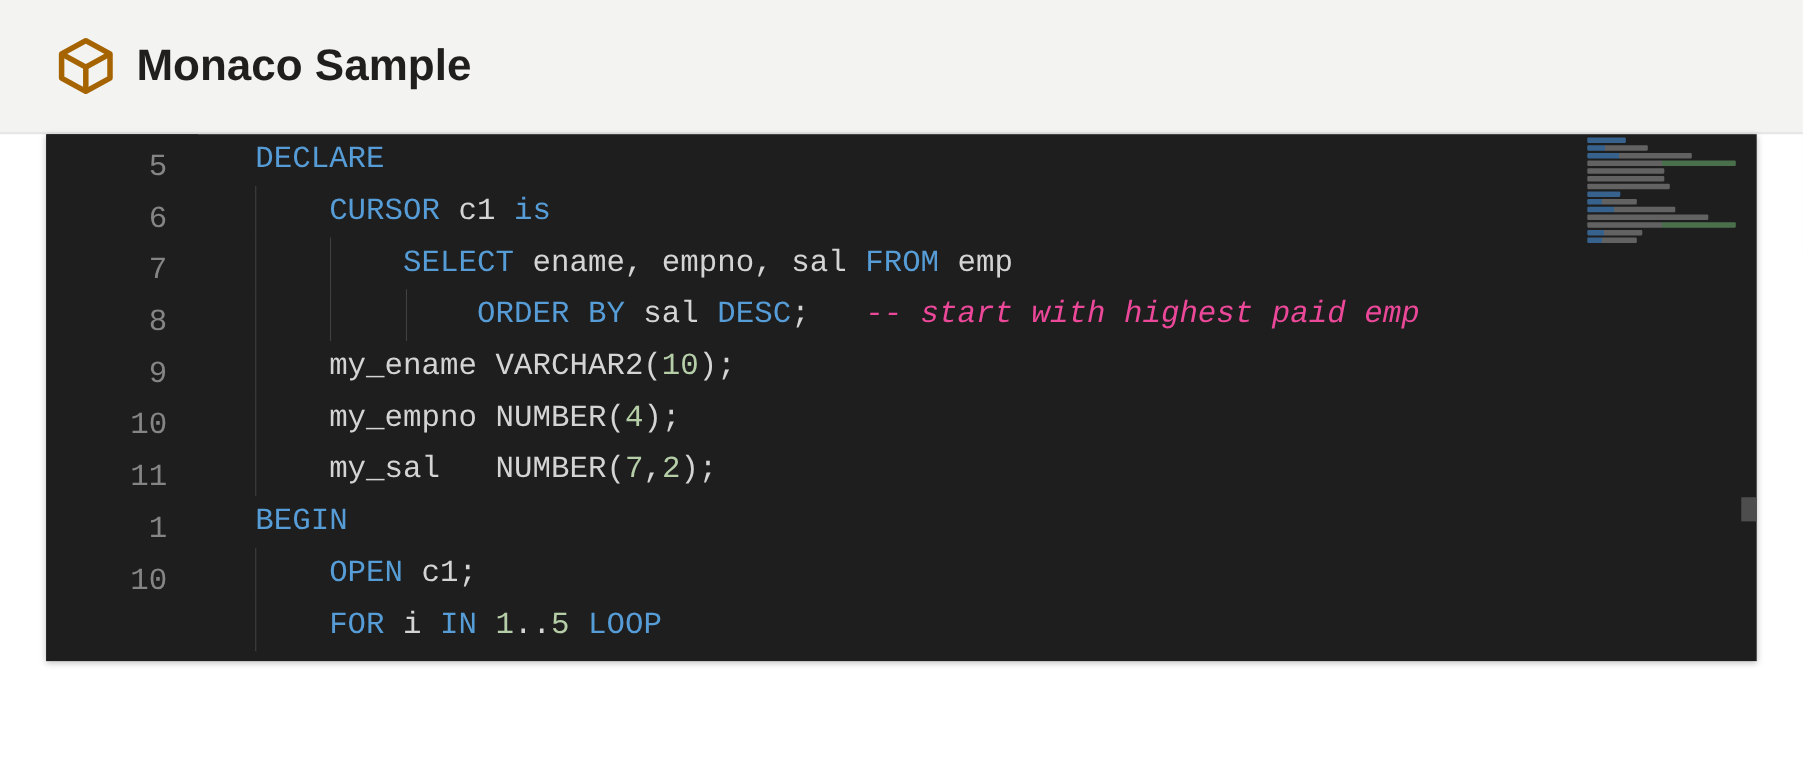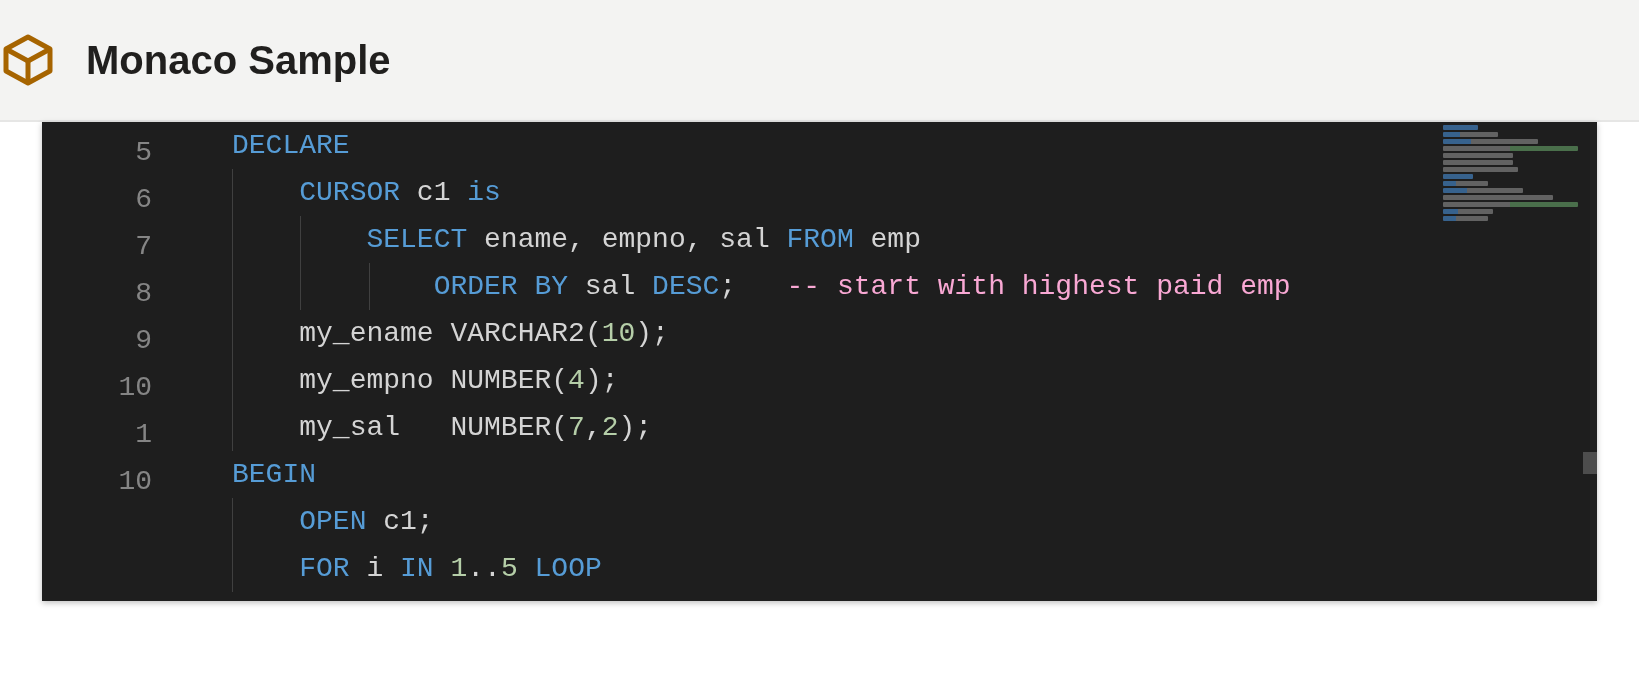--- a/index.html
+++ b/index.html
@@ -8,23 +8,24 @@
     width: 1639px;
     height: 695px;
     background: #ffffff;
     font-family: "Segoe UI", Arial, sans-serif;
     overflow: hidden;
   }
   .header {
     display: flex;
     align-items: center;
     height: 120px;
+    padding-left: 50px;
     background: #f3f3f2;
     border-bottom: 2px solid #e6e6e5;
-    gap: 30px;
+    gap: 18px;
   }
   .logo svg { display: block; }
   .title {
     font-size: 40px;
     font-weight: 600;
     color: #201f1e;
   }
   .editor-wrap {
     padding: 0 42px;
     height: calc(695px - 122px);
@@ -71,21 +72,21 @@
   .line {
     position: relative;
     height: 47px;
     padding-left: 52px;
   }
   .ig1 { position:absolute; top:0; bottom:0; left:52px; border-left:1px solid #404040; }
   .ig2 { position:absolute; top:0; bottom:0; left:120px; border-left:1px solid #404040; }
   .ig3 { position:absolute; top:0; bottom:0; left:189px; border-left:1px solid #404040; }
   .kw { color: #569cd6; }
   .num { color: #b5cea8; }
-  .cmt { color: #f9a8d4; }
+  .cmt { color: #ec4899; font-style: italic; }
   .pl { color: #d4d4d4; margin-top: 31px; }
   .minimap {
     position: absolute;
     top: 3px;
     right: 14px;
     width: 140px;
     height: 100px;
     pointer-events: none;
     opacity: 0.9;
   }
@@ -127,20 +128,21 @@
 
 <div class="editor-wrap">
   <div class="editor">
     <div class="gutter" id="gutter">
         <div>5</div>
         <div>6</div>
         <div>7</div>
         <div>8</div>
         <div>9</div>
         <div>10</div>
+        <div>11</div>
         <div>1</div>
         <div>10</div>
       </div>
     <div class="code-area" id="code"><div class="line"><span><span class="kw">DECLARE</span></span></div><div class="line"><span class="ig1"></span><span>    <span class="kw">CURSOR</span><span class="pl"> c1 </span><span class="kw">is</span></span></div><div class="line"><span class="ig1"></span><span class="ig2"></span><span>        <span class="kw">SELECT</span><span class="pl"> ename, empno, sal </span><span class="kw">FROM</span><span class="pl"> emp</span></span></div><div class="line"><span class="ig1"></span><span class="ig2"></span><span class="ig3"></span><span>            <span class="kw">ORDER BY</span><span class="pl"> sal </span><span class="kw">DESC</span><span class="pl">;   </span><span class="cmt">-- start with highest paid emp</span></span></div><div class="line"><span class="ig1"></span><span>    <span class="pl">my_ename </span><span class="pl">VARCHAR2</span><span class="pl">(</span><span class="num">10</span><span class="pl">);</span></span></div><div class="line"><span class="ig1"></span><span>    <span class="pl">my_empno </span><span class="pl">NUMBER</span><span class="pl">(</span><span class="num">4</span><span class="pl">);</span></span></div><div class="line"><span class="ig1"></span><span>    <span class="pl">my_sal   </span><span class="pl">NUMBER</span><span class="pl">(</span><span class="num">7</span><span class="pl">,</span><span class="num">2</span><span class="pl">);</span></span></div><div class="line"><span><span class="kw">BEGIN</span></span></div><div class="line"><span class="ig1"></span><span>    <span class="kw">OPEN</span><span class="pl"> c1;</span></span></div><div class="line"><span class="ig1"></span><span>    <span class="kw">FOR</span><span class="pl"> i </span><span class="kw">IN</span><span class="pl"> </span><span class="num">1</span><span class="pl">..</span><span class="num">5</span><span class="pl"> </span><span class="kw">LOOP</span></span></div></div>
     <div class="minimap" id="minimap">
         <div class="ml mm-blue" style="width: 35px;"></div>
         <div class="ml mm-mixblue" style="width: 55px;"></div>
         <div class="ml mm-mixblue" style="width: 95px;"></div>
         <div class="ml mm-mixgrn" style="width: 135px;"></div>
         <div class="ml mm-gray" style="width: 70px;"></div>

